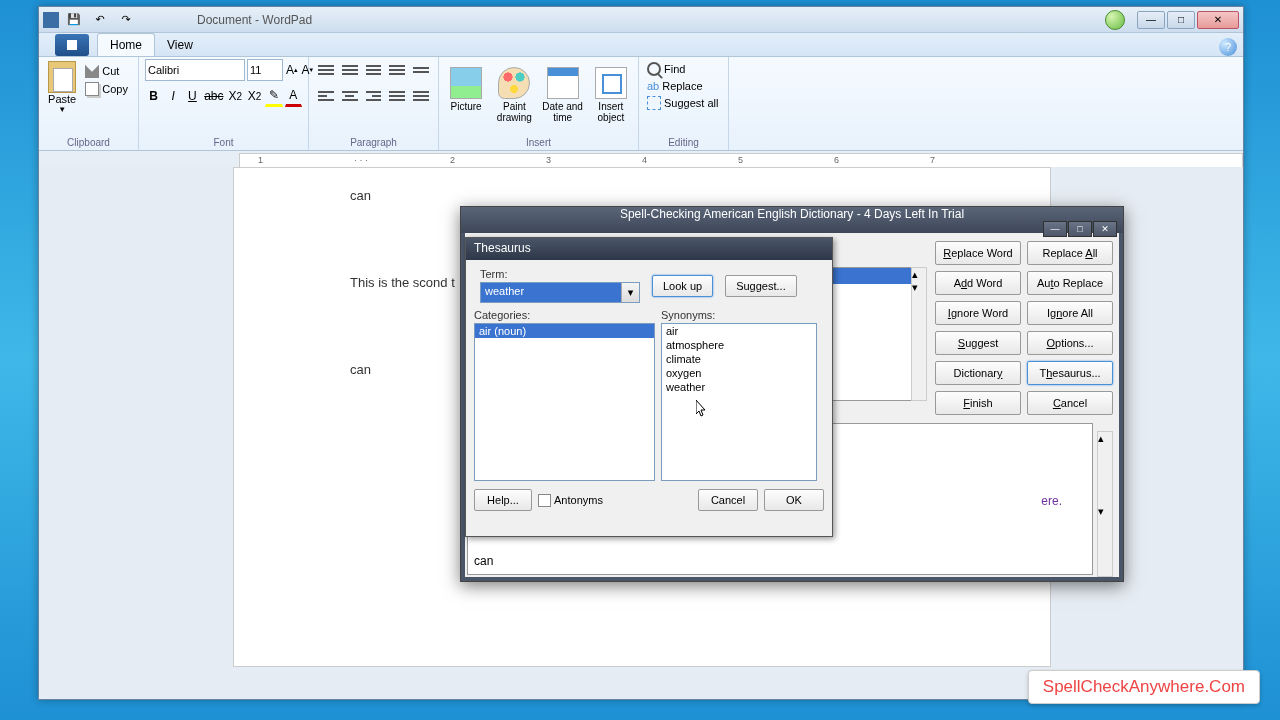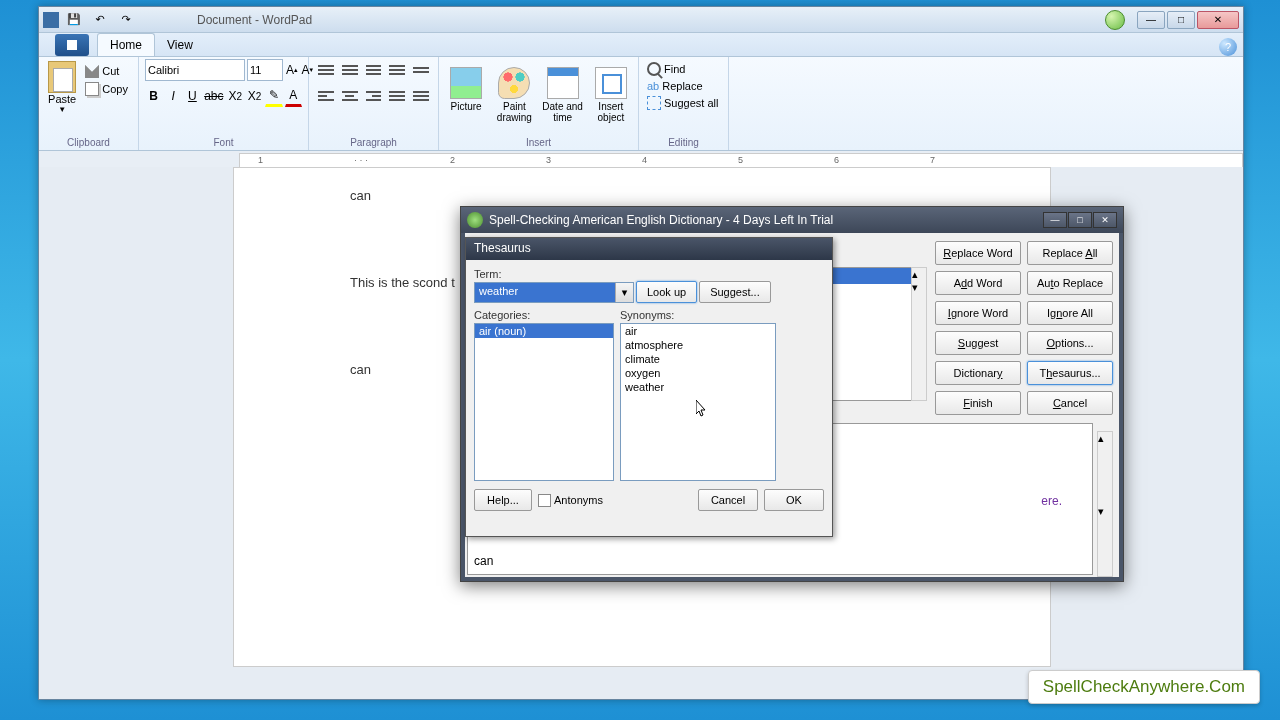--- a/index.html
+++ b/index.html
@@ -73,21 +73,21 @@
 .ruler { flex: 1; background: #fff; border: 1px solid #ccc; position: relative; height: 16px; margin-top: 2px; font-size: 9px; }
 .ruler-mark { position: absolute; top: 1px; color: #666; }
 
 
 .doc-area { position: absolute; left: 0; right: 0; top: 160px; bottom: 0; background: #e6ecf3; overflow: hidden; }
 .page { position: absolute; left: 194px; top: 0; width: 818px; height: 500px; background: #fff; border: 1px solid #ccc; padding: 20px 116px; font-size: 13px; color: #333; }
 .page p { margin-bottom: 14px; }
 
 
 .spell-dialog { position: absolute; left: 460px; top: 206px; width: 664px; height: 376px; background: #f0f0f0; border: 1px solid #444; box-shadow: 0 4px 16px rgba(0,0,0,0.5), inset 0 0 0 4px #4a5568; }
-.spell-title { height: 26px; background: linear-gradient(#5a6578,#3d4758); color: #fff; display: flex; align-items: center; padding: 0 6px; font-size: 12px; }
+.spell-title { height: 26px; background: linear-gradient(#5a6578,#3d4758); color: #fff; display: flex; align-items: center; padding: 0 6px; font-size: 12px; flex-direction: column; }
 .spell-title-icon { width: 16px; height: 16px; border-radius: 50%; background: radial-gradient(#a0e080,#4a8c2e); margin-right: 6px; }
 .spell-win-controls { margin-left: auto; display: flex; }
 .spell-win-btn { width: 24px; height: 16px; background: linear-gradient(#6a7488,#4d5768); border: 1px solid #333; display: flex; align-items: center; justify-content: center; color: #fff; font-size: 9px; margin-left: 1px; cursor: pointer; }
 
 .spell-body { position: relative; height: calc(100% - 26px); }
 .spell-right-btns { position: absolute; right: 10px; top: 8px; display: flex; flex-direction: column; gap: 6px; width: 178px; }
 .btn-row { display: flex; gap: 6px; }
 .sp-btn { flex: 1; height: 24px; background: linear-gradient(#fdfdfd,#e8e8e8); border: 1px solid #999; border-radius: 2px; font-size: 11px; cursor: pointer; display: flex; align-items: center; justify-content: center; }
 .sp-btn.active { border-color: #4a90d9; box-shadow: 0 0 2px #4a90d9; }
 .sp-btn u { text-decoration: underline; }
@@ -95,44 +95,44 @@
 .spell-textarea { position: absolute; left: 370px; top: 34px; width: 90px; height: 134px; background: #fff; border: 1px solid #999; }
 .spell-textarea-highlight { background: #3a74d0; height: 16px; }
 .spell-scrollbar { position: absolute; width: 16px; background: #f0f0f0; border: 1px solid #ccc; }
 .spell-bottom-text { position: absolute; left: 6px; bottom: 6px; right: 30px; background: #fff; border: 1px solid #999; height: 152px; padding: 4px; font-size: 12px; }
 .purple-link { color: #7030a0; }
 
 
 .thes-dialog { position: absolute; left: 4px; top: 4px; width: 368px; height: 300px; background: #f0f0f0; border: 1px solid #555; box-shadow: 2px 2px 6px rgba(0,0,0,0.4); z-index: 10; }
 .thes-title { height: 22px; background: linear-gradient(#4a5568,#2d3748); color: #fff; padding: 3px 8px; font-size: 12px; }
 .thes-body { padding: 8px; font-size: 11px; }
-.thes-row { display: flex; gap: 2px; align-items: flex-end; margin-bottom: 6px; }
+.thes-row { display: flex; gap: 12px; align-items: center; margin-bottom: 6px; margin-left: 6px; }
 .thes-col { display: flex; flex-direction: column; }
 .thes-label { color: #333; margin-bottom: 2px; }
 .thes-combo { width: 160px; height: 21px; border: 1px solid #7a9cbf; background: #fff; display: flex; }
 .thes-combo-text { flex: 1; background: #3a74d0; color: #fff; padding: 2px 4px; }
 .thes-combo-arrow { width: 18px; background: linear-gradient(#f5f5f5,#ddd); border-left: 1px solid #aaa; display: flex; align-items: center; justify-content: center; }
 .th-btn { height: 22px; padding: 0 10px; background: linear-gradient(#fdfdfd,#e8e8e8); border: 1px solid #999; border-radius: 2px; font-size: 11px; cursor: pointer; }
 .th-btn.selected { border-color: #4a90d9; box-shadow: 0 0 2px #4a90d9; }
 .thes-lists { display: flex; gap: 6px; }
 .thes-list { border: 1px solid #7a9cbf; background: #fff; height: 158px; overflow: hidden; }
-.thes-list.cat { width: 140px; }
+.thes-list.cat { width: 181px; }
 .thes-list.syn { width: 156px; }
 .thes-item { padding: 1px 4px; font-size: 11px; }
 .thes-item.selected { background: #3a74d0; color: #fff; }
 .thes-bottom { display: flex; gap: 6px; margin-top: 8px; align-items: center; }
 .thes-check { display: flex; align-items: center; gap: 3px; }
 .checkbox { width: 13px; height: 13px; border: 1px solid #888; background: #fff; }
 
 
 .cursor { position: absolute; left: 696px; top: 400px; width: 12px; height: 18px; z-index: 100; }
 .cursor svg { width: 100%; height: 100%; }
 
 
-.watermark { position: absolute; right: 20px; bottom: 16px; background: #fff; border: 1px solid #ccc; border-radius: 4px; padding: 6px 14px; font-size: 17px; color: #4d7c0f; box-shadow: 0 2px 4px rgba(0,0,0,0.2); }
+.watermark { position: absolute; right: 20px; bottom: 16px; background: #fff; border: 1px solid #ccc; border-radius: 4px; padding: 6px 14px; font-size: 17px; color: #ef4444; box-shadow: 0 2px 4px rgba(0,0,0,0.2); }
 </style>
 </head>
 <body>
 
 <div class="main-window">
 
   <div class="titlebar">
     <span class="titlebar-icon"></span>
     <div class="qat">
       <span class="qat-btn">💾</span>

